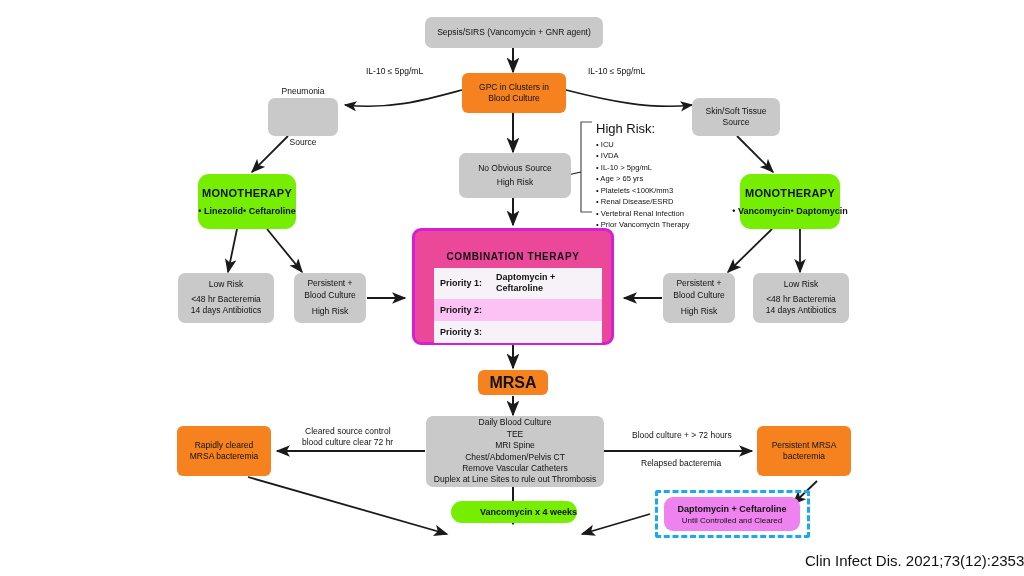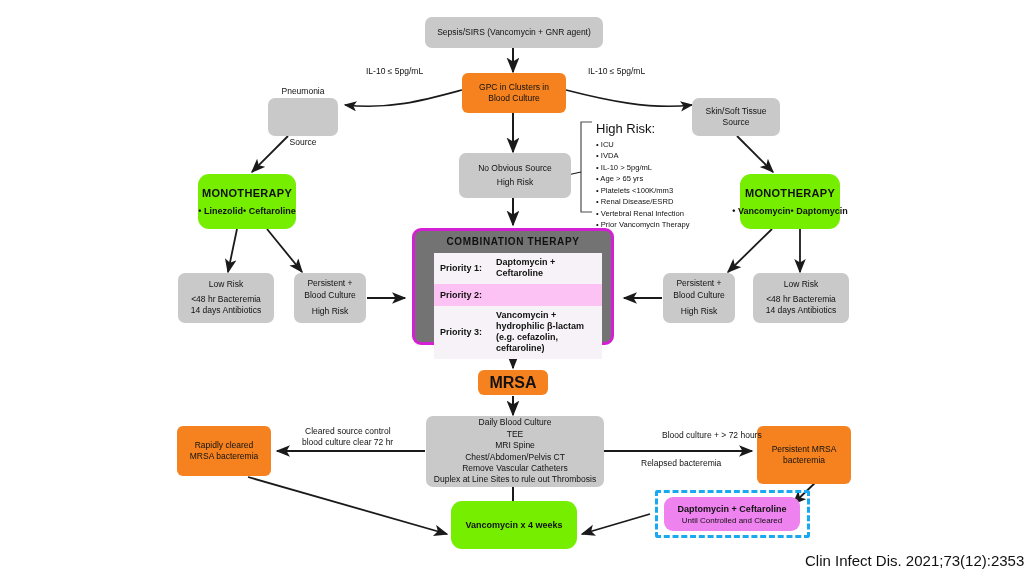--- a/index.html
+++ b/index.html
@@ -83,25 +83,25 @@
     position: absolute;
     font-size: 7.6px;
     color: #111;
     line-height: 1.52;
     text-align: left;
     white-space: nowrap;
   }
   #high-risk-list .hr-head { font-size: 13px; }
   .combo-box {
     position: absolute;
-    background: #737373;
+    background: #ec4899;
     border: 3px solid #d41fd4;
     border-radius: 9px;
     box-sizing: border-box;
-    padding: 3px 9px 8px 9px;
+    padding: 18px 9px 8px 9px;
   }
   .combo-title {
     text-align: center;
     font-size: 10px;
     font-weight: bold;
     letter-spacing: 0.6px;
     color: #111;
     margin: 2px 0 6px 0;
   }
   .combo-rows {
@@ -300,24 +300,20 @@
         <span class="combo-prio">Priority 1:</span>
         <span class="combo-text">
           <span>Daptomycin + Ceftaroline</span>
         </span>
       </div>
       <div class="combo-row r2">
         <span class="combo-prio">Priority 2:</span>
       </div>
       <div class="combo-row r3">
         <span class="combo-prio">Priority 3:</span>
-        <span class="combo-text">
-          <span style="display:block">Vancomycin + hydrophilic β-lactam</span>
-          <span style="display:block">(e.g. cefazolin, ceftaroline)</span>
-        </span>
       </div>
     </div>
   </div>
 
   <div class="node orange" style="left:478px; top:370px; width:70px; height:25px;">
     <span class="orange-label">MRSA</span>
   </div>
 
   <div class="node orange" style="left:177px; top:426px; width:94px; height:50px;">
     <span class="line tiny">Rapidly cleared</span>
@@ -326,40 +322,40 @@
 
   <div class="node grey" style="left:426px; top:416px; width:178px; height:71px;">
     <span class="line tiny">Daily Blood Culture</span>
     <span class="line tiny">TEE</span>
     <span class="line tiny">MRI Spine</span>
     <span class="line tiny">Chest/Abdomen/Pelvis CT</span>
     <span class="line tiny">Remove Vascular Catheters</span>
     <span class="line tiny">Duplex at Line Sites to rule out Thrombosis</span>
   </div>
 
-  <div class="node orange" style="left:757px; top:426px; width:94px; height:58px;">
+  <div class="node orange" style="left:757px; top:426px; width:94px; height:50px;">
     <span class="line tiny">Persistent MRSA</span>
     <span class="line tiny">bacteremia</span>
   </div>
 
-  <div class="node green" style="left:451px; top:501px; width:126px; height:48px;">
+  <div class="node green" style="left:451px; top:501px; width:126px; height:22px;align-items:flex-end;">
     <span class="line small" style="font-weight:bold;">Vancomycin x 4 weeks</span>
   </div>
 
   <div class="dashed-highlight" style="left:655px; top:490px; width:155px; height:48px;"></div>
 
   <div class="magenta-node" style="left:664px; top:497px; width:136px; height:34px;">
     <span class="t1">Daptomycin + Ceftaroline</span>
     <span class="t2">Until Controlled and Cleared</span>
   </div>
 
   <div class="edge-label" style="left:366px; top:66px;">IL-10 ≤ 5pg/mL</div>
   <div class="edge-label" style="left:588px; top:66px;">IL-10 ≤ 5pg/mL</div>
 
   <div class="edge-label" style="left:305px; top:426px;">Cleared source control</div>
   <div class="edge-label" style="left:302px; top:437px;">blood culture clear 72 hr</div>
 
-  <div class="edge-label" style="left:632px; top:430px;margin-left:30px;">Blood culture + &gt; 72 hours</div>
+  <div class="edge-label" style="left:632px; top:430px;">Blood culture + &gt; 72 hours</div>
   <div class="edge-label" style="left:641px; top:458px;">Relapsed bacteremia</div>
 
   <div id="citation" style="left:805px; top:552px;">Clin Infect Dis. 2021;73(12):2353-2360.</div>
 
 </div>
 
 </body></html>

